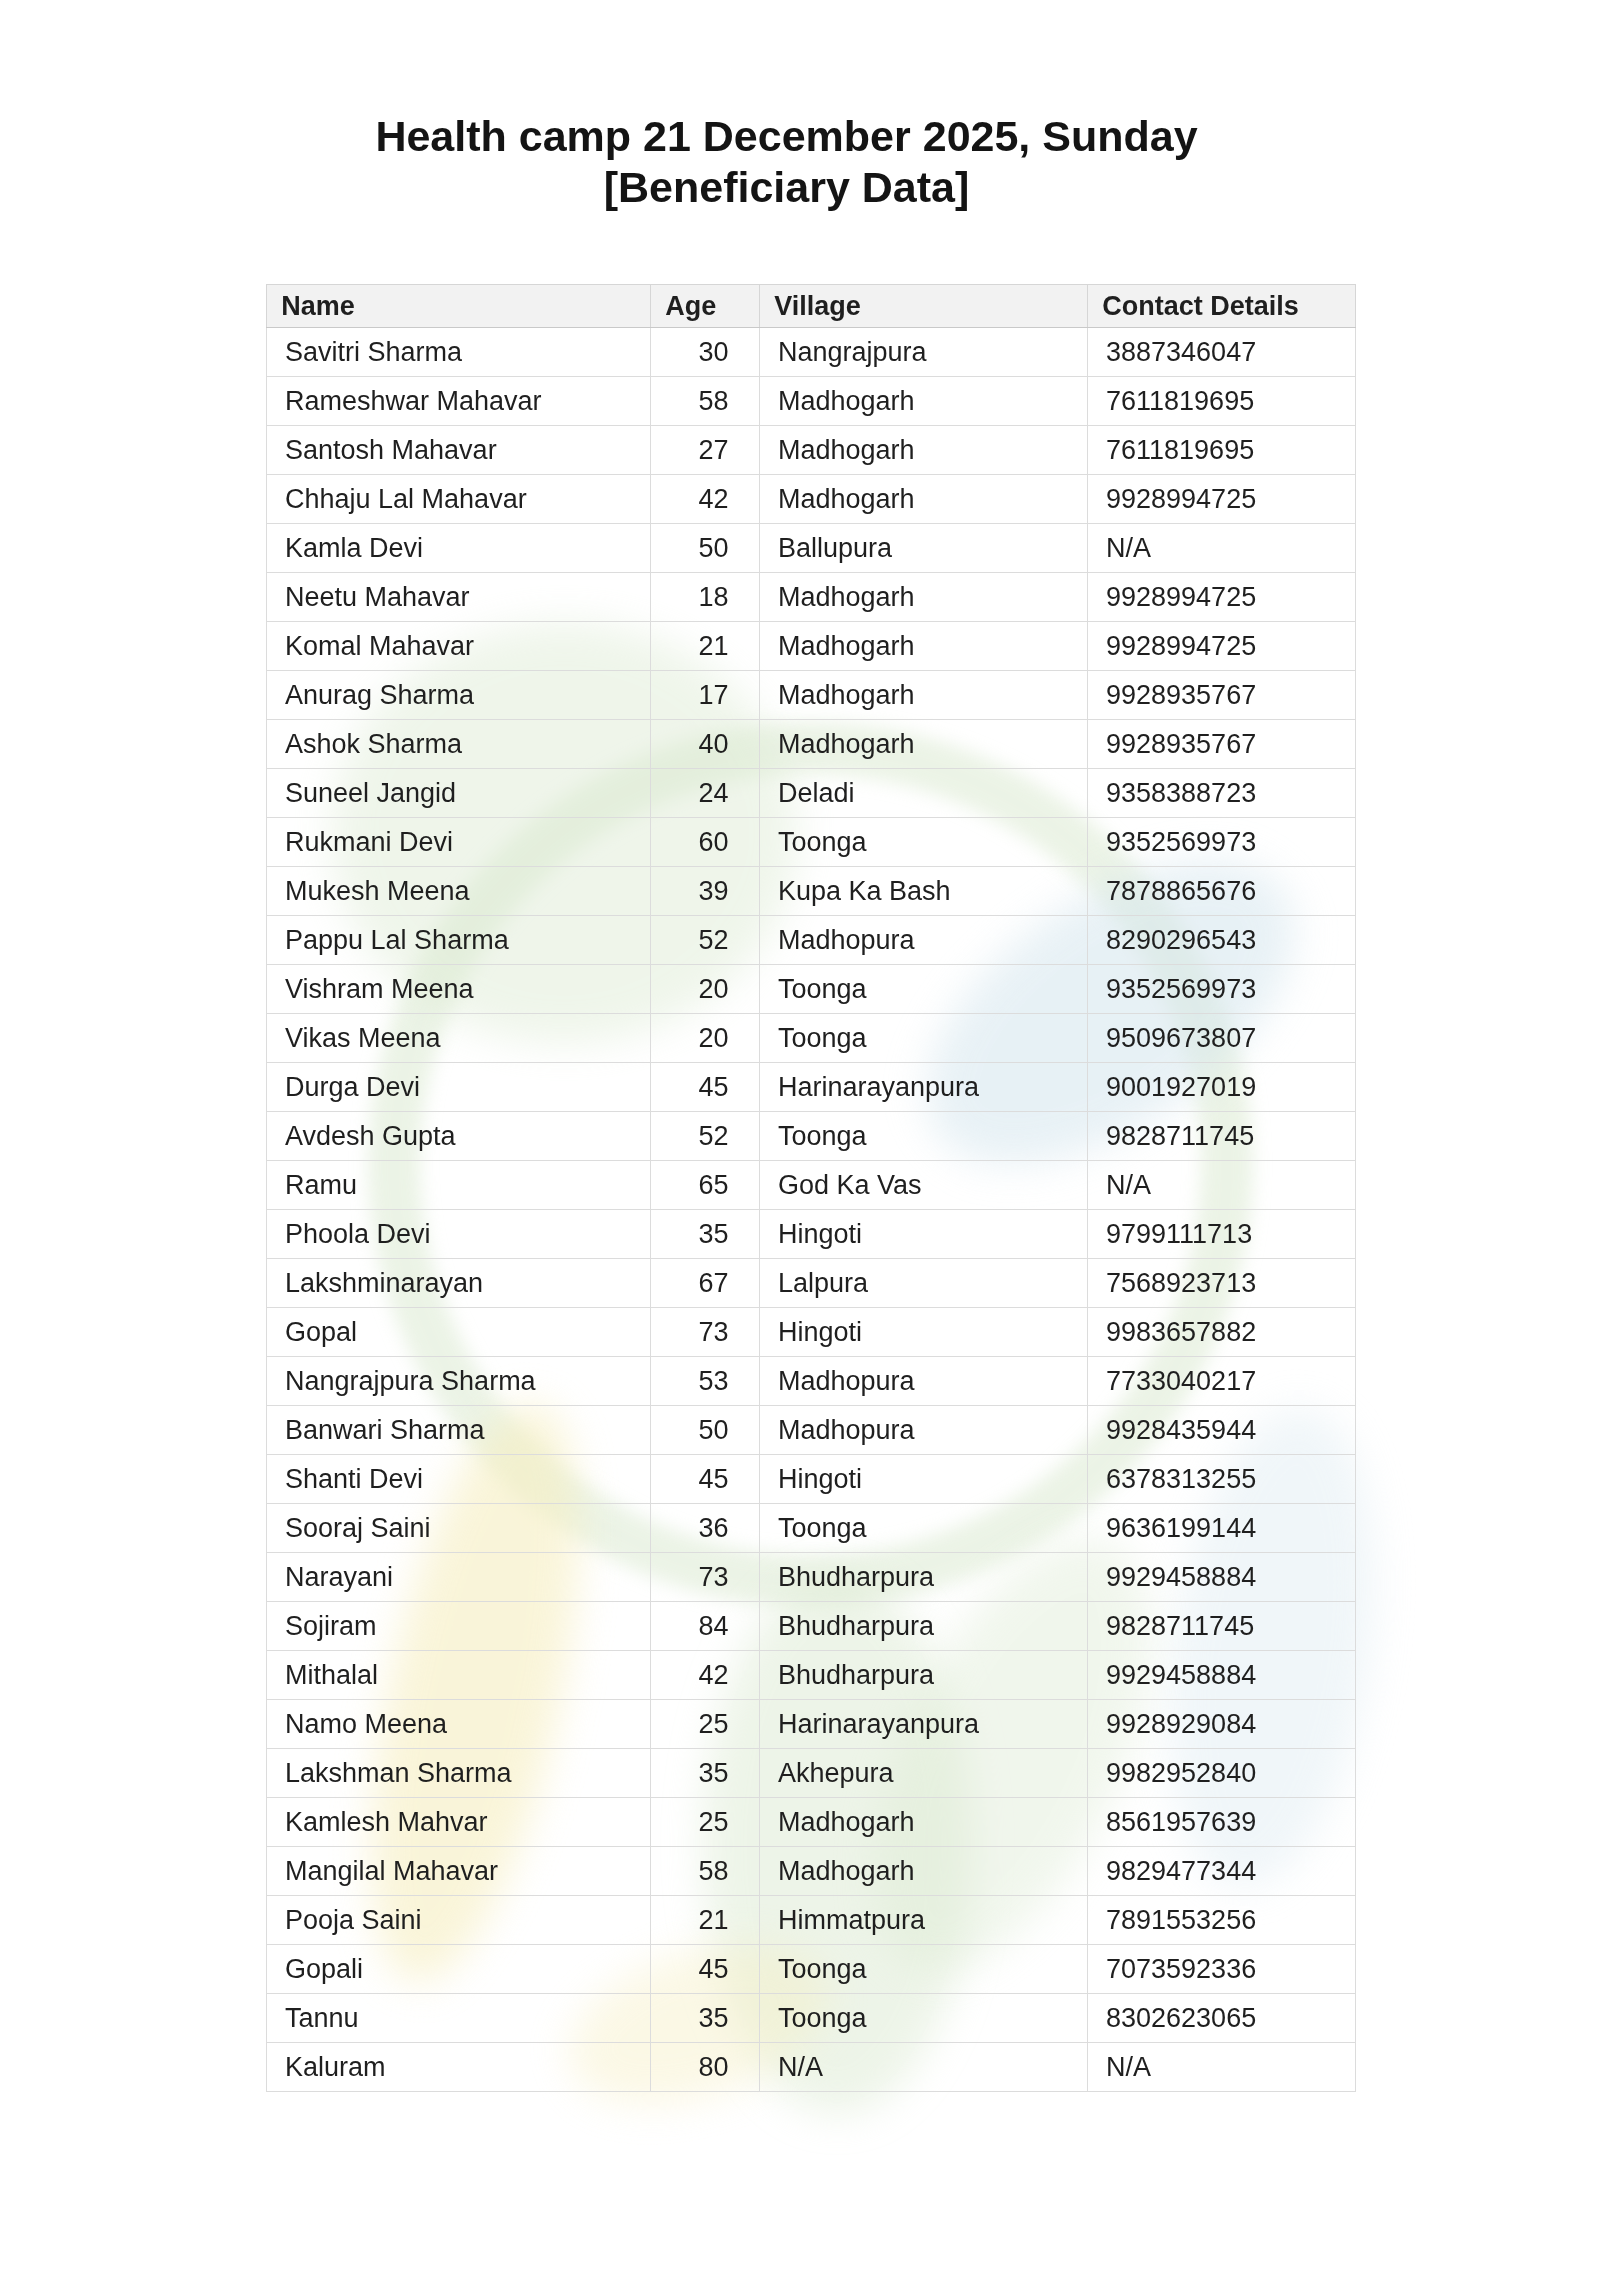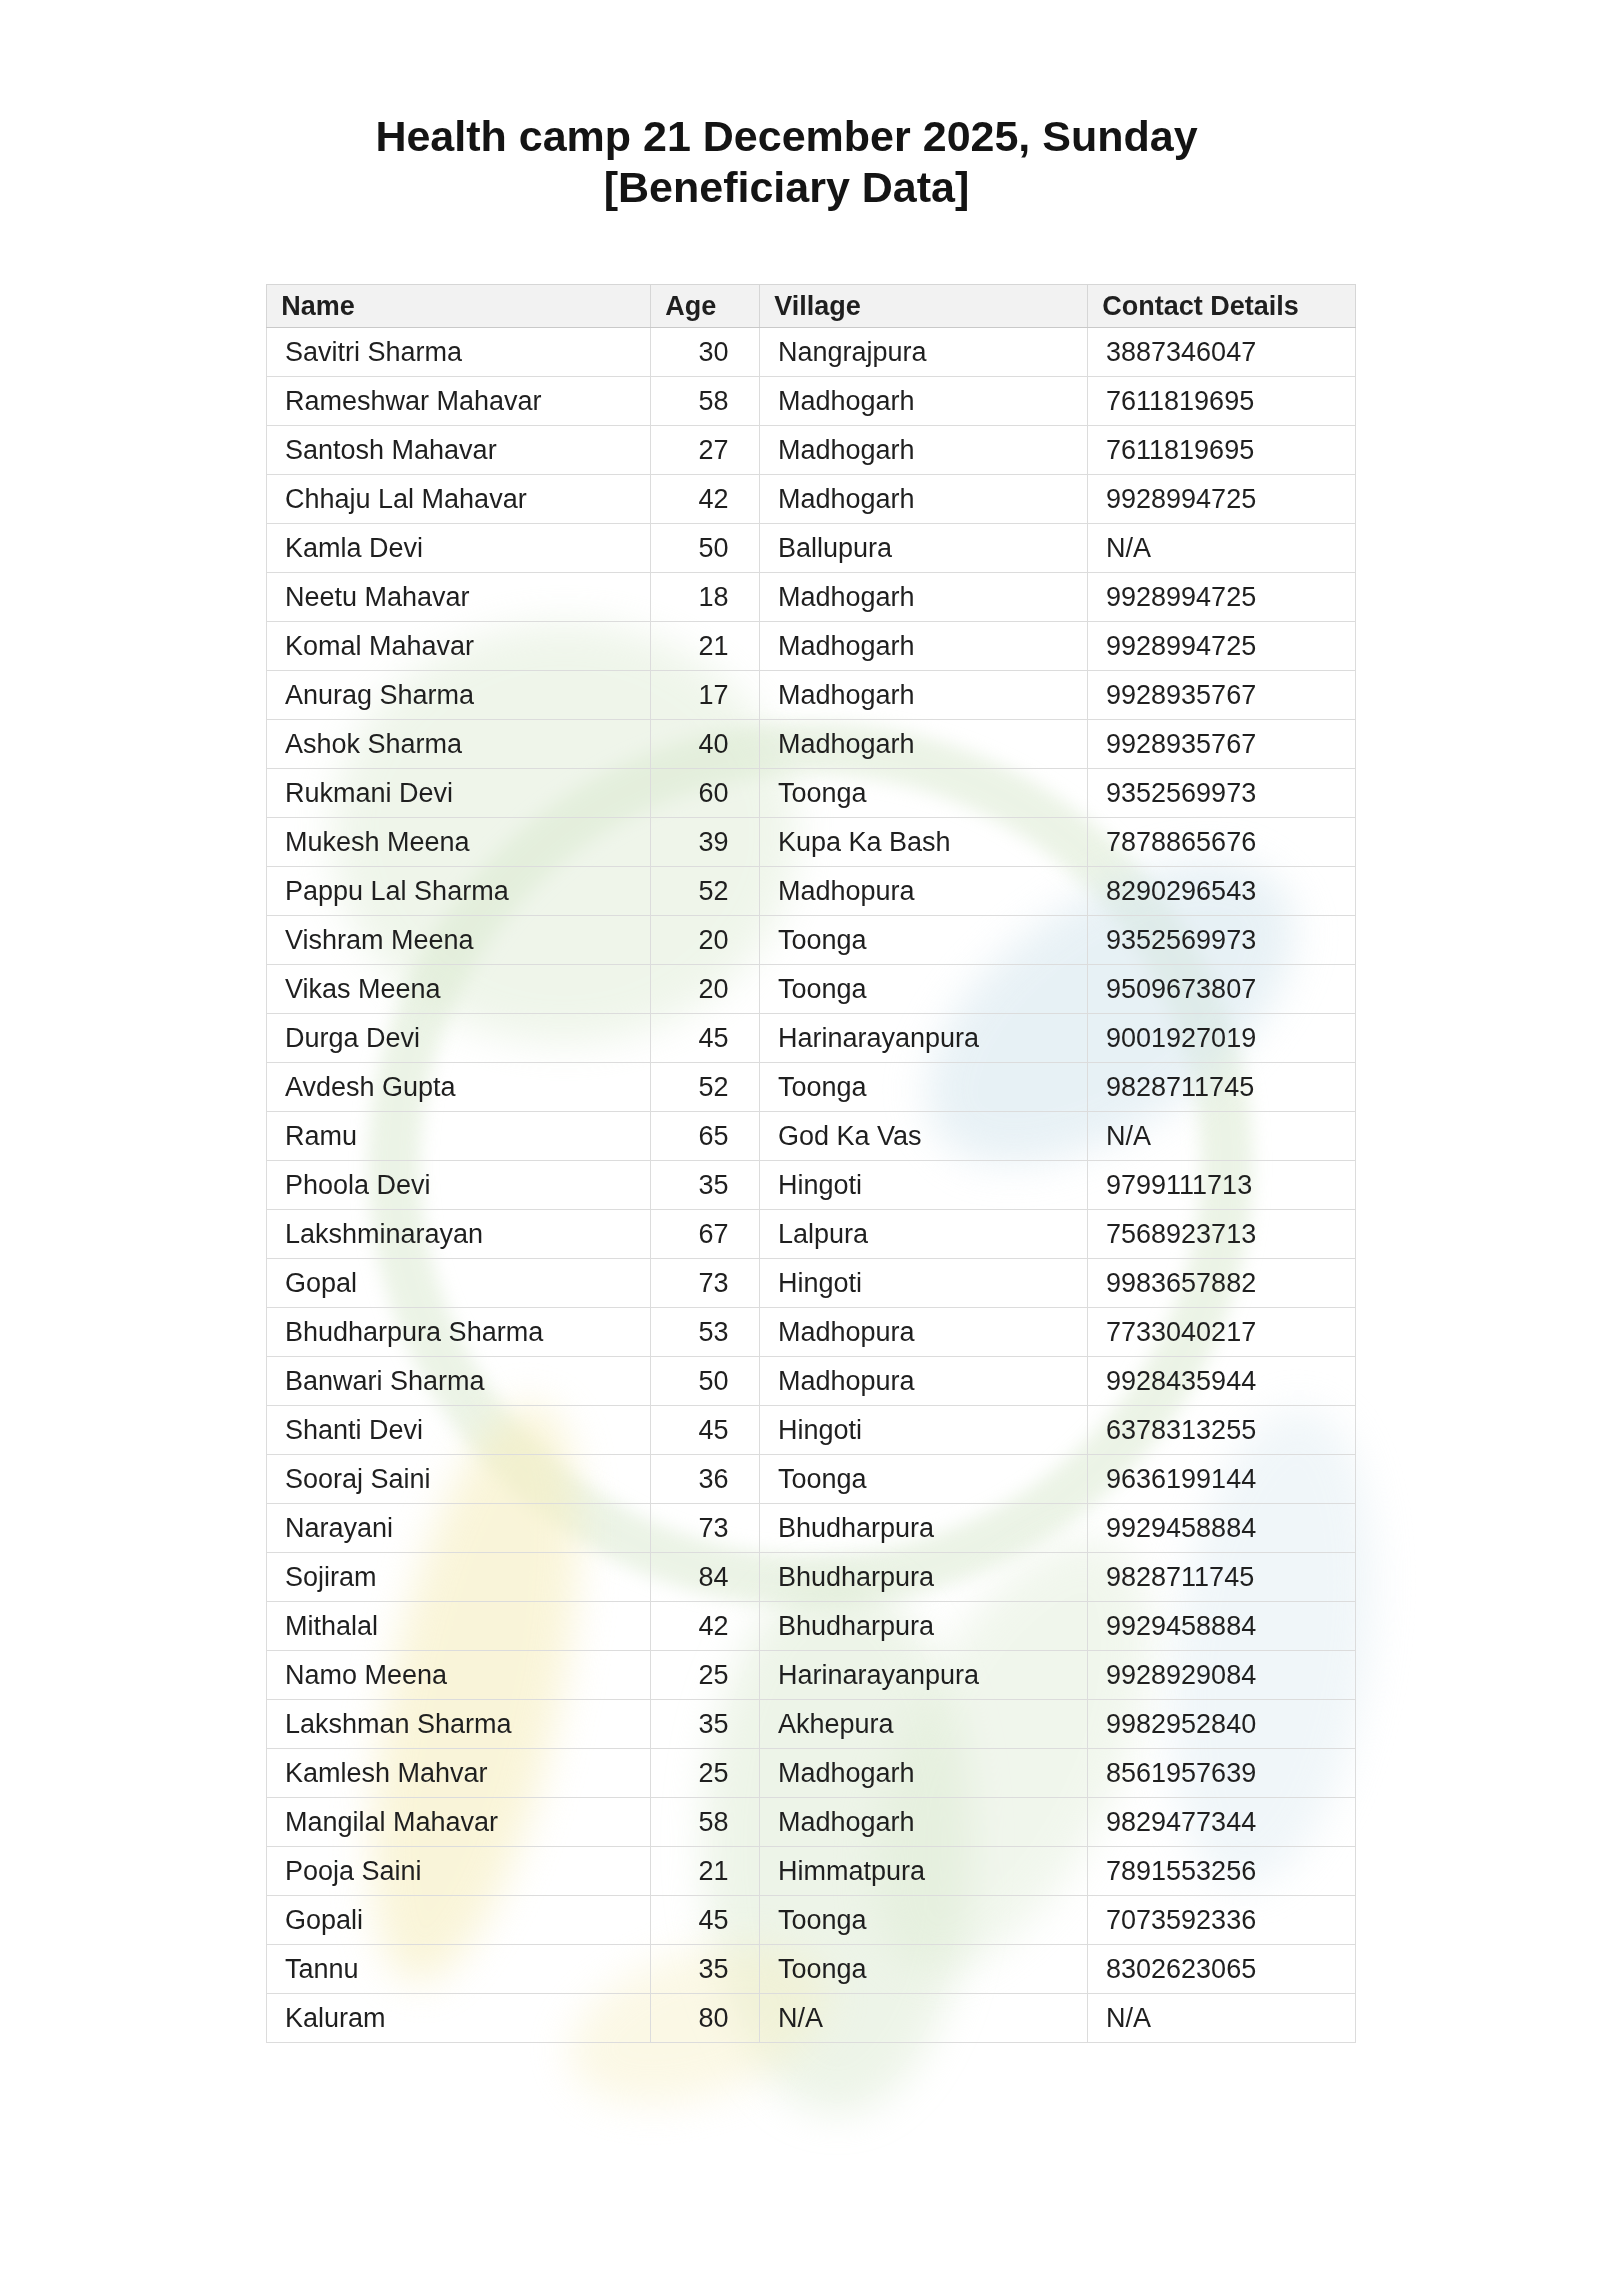--- a/index.html
+++ b/index.html
@@ -184,20 +184,26 @@
       <td class="contact">9928935767</td>
     </tr>
 
     <tr>
       <td class="name">Ashok Sharma</td>
       <td class="age">40</td>
       <td class="village">Madhogarh</td>
       <td class="contact">9928935767</td>
     </tr>
 
+    <tr>
+      <td class="name">Suneel Jangid</td>
+      <td class="age">24</td>
+      <td class="village">Deladi</td>
+      <td class="contact">9358388723</td>
+    </tr>
 
     <tr>
       <td class="name">Rukmani Devi</td>
       <td class="age">60</td>
       <td class="village">Toonga</td>
       <td class="contact">9352569973</td>
     </tr>
 
     <tr>
       <td class="name">Mukesh Meena</td>
@@ -263,21 +269,21 @@
     </tr>
 
     <tr>
       <td class="name">Gopal</td>
       <td class="age">73</td>
       <td class="village">Hingoti</td>
       <td class="contact">9983657882</td>
     </tr>
 
     <tr>
-      <td class="name">Bhudharpura Sharma</td>
+      <td class="name">Nangrajpura Sharma</td>
       <td class="age">53</td>
       <td class="village">Madhopura</td>
       <td class="contact">7733040217</td>
     </tr>
 
     <tr>
       <td class="name">Banwari Sharma</td>
       <td class="age">50</td>
       <td class="village">Madhopura</td>
       <td class="contact">9928435944</td>

